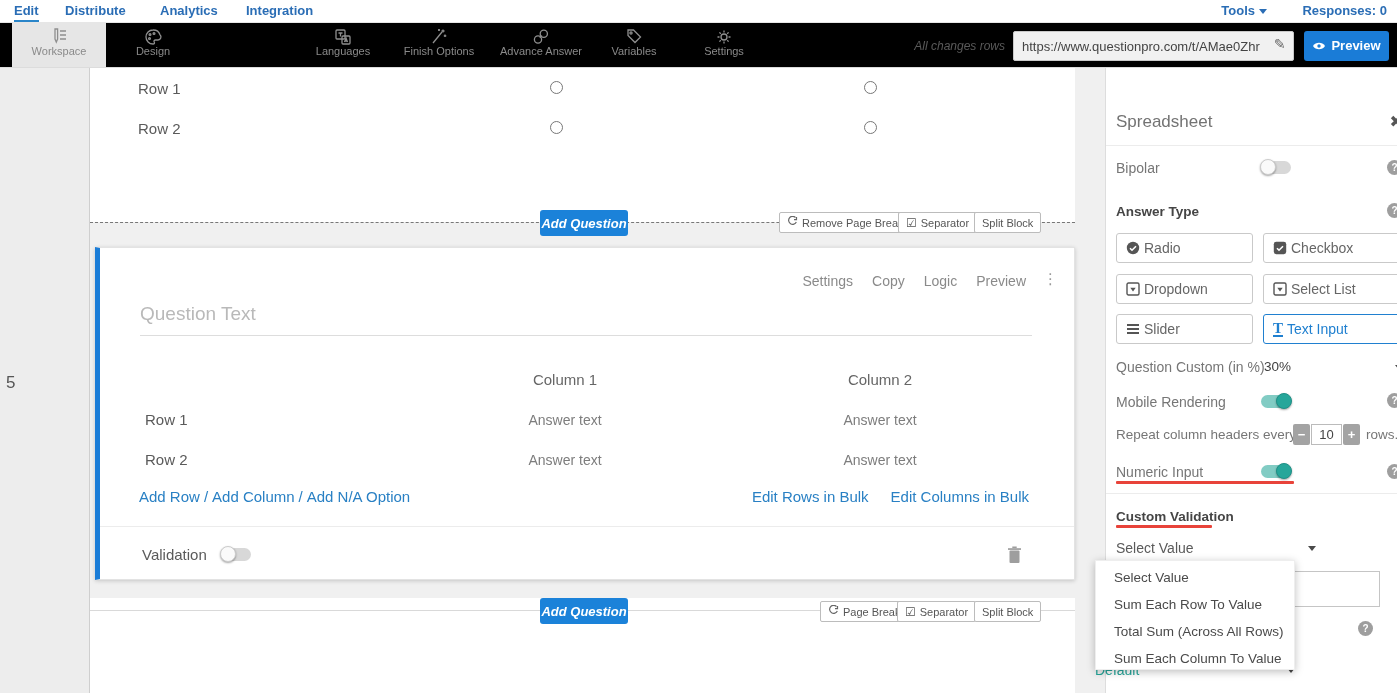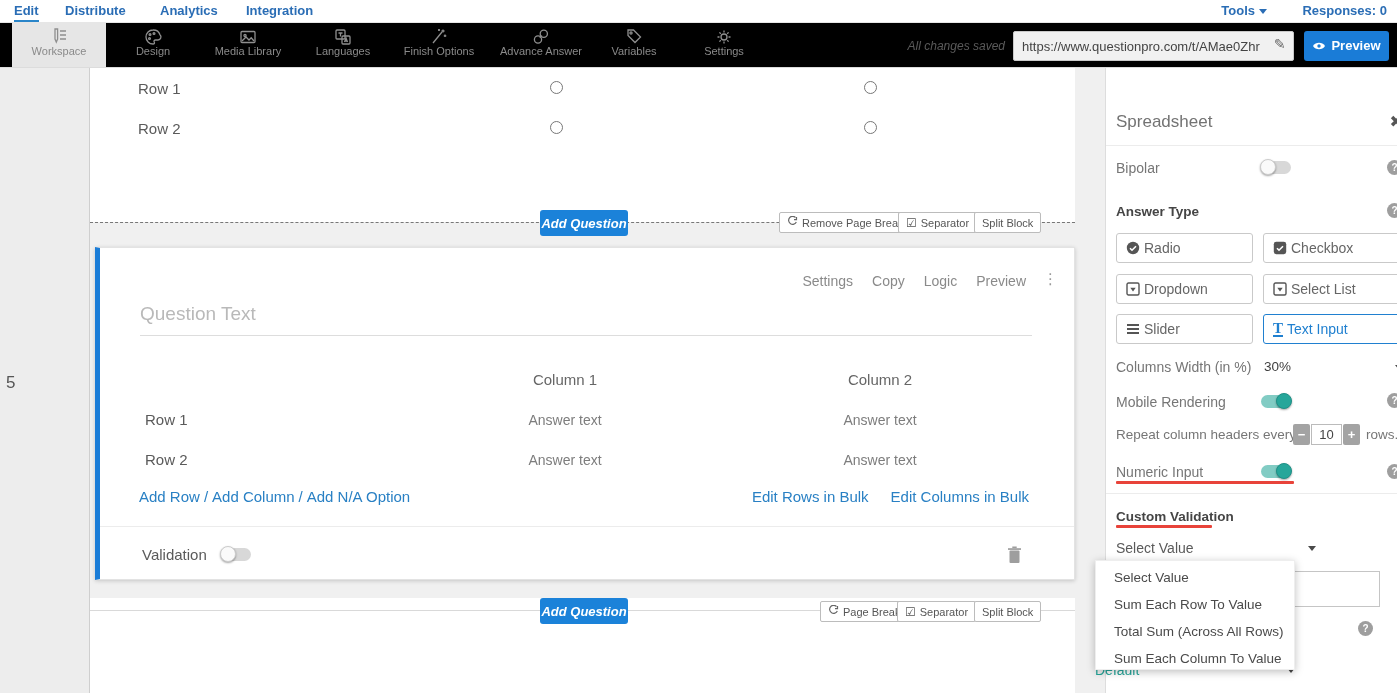--- a/index.html
+++ b/index.html
@@ -127,28 +127,20 @@
     </div>
     <div class="tool-tab" style="left:115px;width:76px">
       <span class="ticon"><svg width="22" height="22" viewBox="0 0 22 22">
             <path d="M11 4a7 7 0 100 14c1.5 0 1.8-1 1.2-2s0-2 1.3-2H16a3 3 0 002-5.2A7 7 0 0011 4z"></path>
             <circle cx="8" cy="8.5" r="0.9"></circle>
             <circle cx="12" cy="7.5" r="0.9"></circle>
             <circle cx="7.5" cy="12.5" r="0.9"></circle>
           </svg></span>
       <span class="tlabel">Design</span>
     </div>
-    <div class="tool-tab" style="left:203px;width:90px">
-      <span class="ticon"><svg width="22" height="22" viewBox="0 0 22 22">
-            <rect x="4" y="5.5" width="14" height="11" rx="1"></rect>
-            <circle cx="8" cy="9.5" r="1.1"></circle>
-            <path d="M5 15l4-4 3 3 2.2-2.2L17 15"></path>
-          </svg></span>
-      <span class="tlabel">Media Library</span>
-    </div>
     <div class="tool-tab" style="left:305px;width:76px">
       <span class="ticon"><svg width="22" height="22" viewBox="0 0 22 22">
             <rect x="4" y="4" width="9" height="9" rx="1"></rect>
             <rect x="10" y="10" width="8" height="8" rx="1"></rect>
             <path d="M6.5 7h4M8.5 7v3.5M12.5 16l1.5-4 1.5 4M13 15h2"></path>
           </svg></span>
       <span class="tlabel">Languages</span>
     </div>
     <div class="tool-tab" style="left:393px;width:92px">
       <span class="ticon"><svg width="22" height="22" viewBox="0 0 22 22">
@@ -172,21 +164,21 @@
           </svg></span>
       <span class="tlabel">Variables</span>
     </div>
     <div class="tool-tab" style="left:686px;width:76px">
       <span class="ticon"><svg width="22" height="22" viewBox="0 0 22 22">
             <circle cx="11" cy="11" r="3"></circle>
             <path d="M11 4.5v2M11 15.5v2M4.5 11h2M15.5 11h2M6.4 6.4l1.4 1.4M14.2 14.2l1.4 1.4M6.4 15.6l1.4-1.4M14.2 7.8l1.4-1.4"></path>
           </svg></span>
       <span class="tlabel">Settings</span>
     </div>
-    <span class="saved-note">All changes saved</span>
+    <span class="saved-note">All changes rows</span>
     <input class="url-box" readonly="" value="https://www.questionpro.com/t/AMae0Zhr" style="">
     <span class="url-pencil">✎</span>
     <button class="btn-preview"><span class="eye"><svg width="14" height="10" viewBox="0 0 14 10">
             <path d="M1 5c2.6-4.4 9.4-4.4 12 0C10.4 9.4 3.6 9.4 1 5z" fill="#fff"></path>
             <circle cx="7" cy="5" r="1.7" fill="#1a7cd7"></circle>
           </svg></span><span>Preview</span></button>
   </div>
 
   <div class="left-strip">
     <span class="qnum">5</span>
@@ -327,21 +319,21 @@
           <rect x="1" y="5" width="12" height="2" fill="#555"></rect>
           <rect x="1" y="9" width="12" height="2" fill="#555"></rect>
         </svg>
         <span>Slider</span>
       </button>
     <button class="atype-btn selected" style="left:157px;top:246px">
         <span class="t-glyph">T</span>
         <span>Text Input</span>
       </button>
 
-    <span class="sb-label" style="top:291px">Columns Width (in %)</span>
+    <span class="sb-label" style="top:291px">Question Custom (in %)</span>
     <span class="qw-value" style="top:291px">30%</span>
     <span class="dd-caret" style="left:289px;top:297px"></span>
 
     <span class="sb-label" style="top:326px">Mobile Rendering</span>
     <span class="toggle on sb-toggle" style="top:327px">
         <span class="knob"></span>
       </span>
     <span class="help" style="top:325px"></span>
 
     <span class="sb-label" style="top:359px;font-size:13.5px">Repeat column headers every</span>

